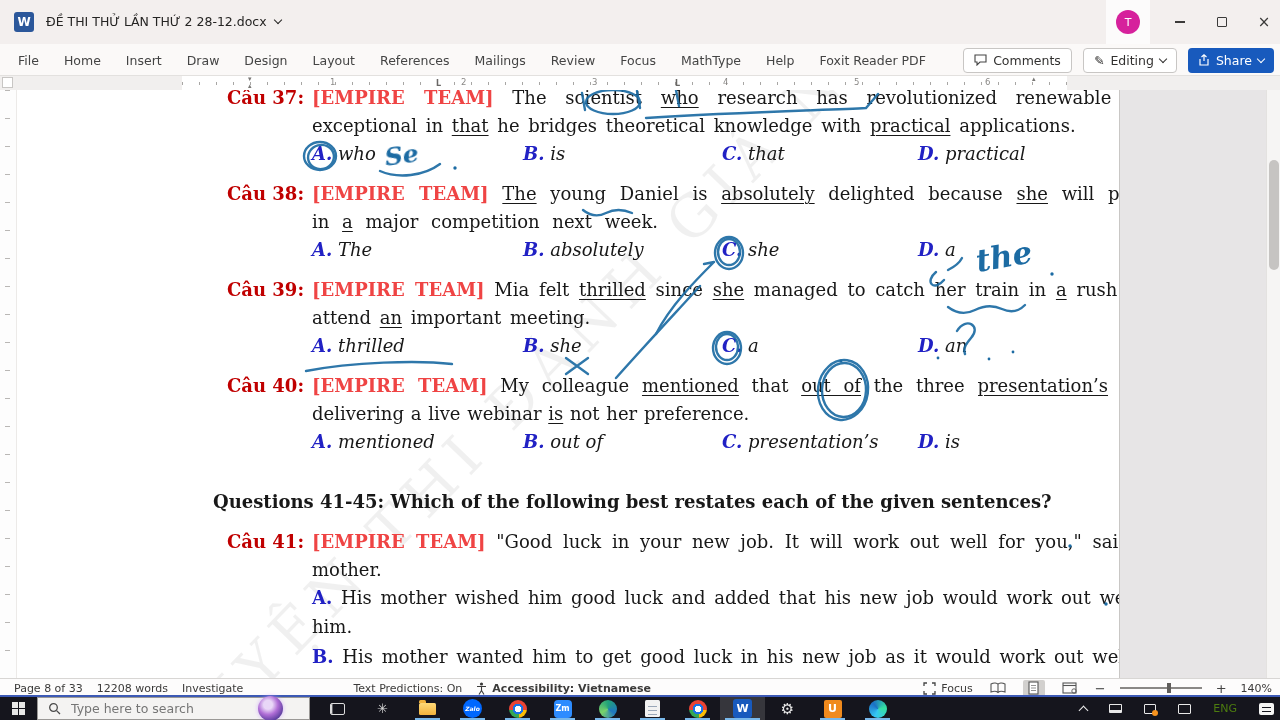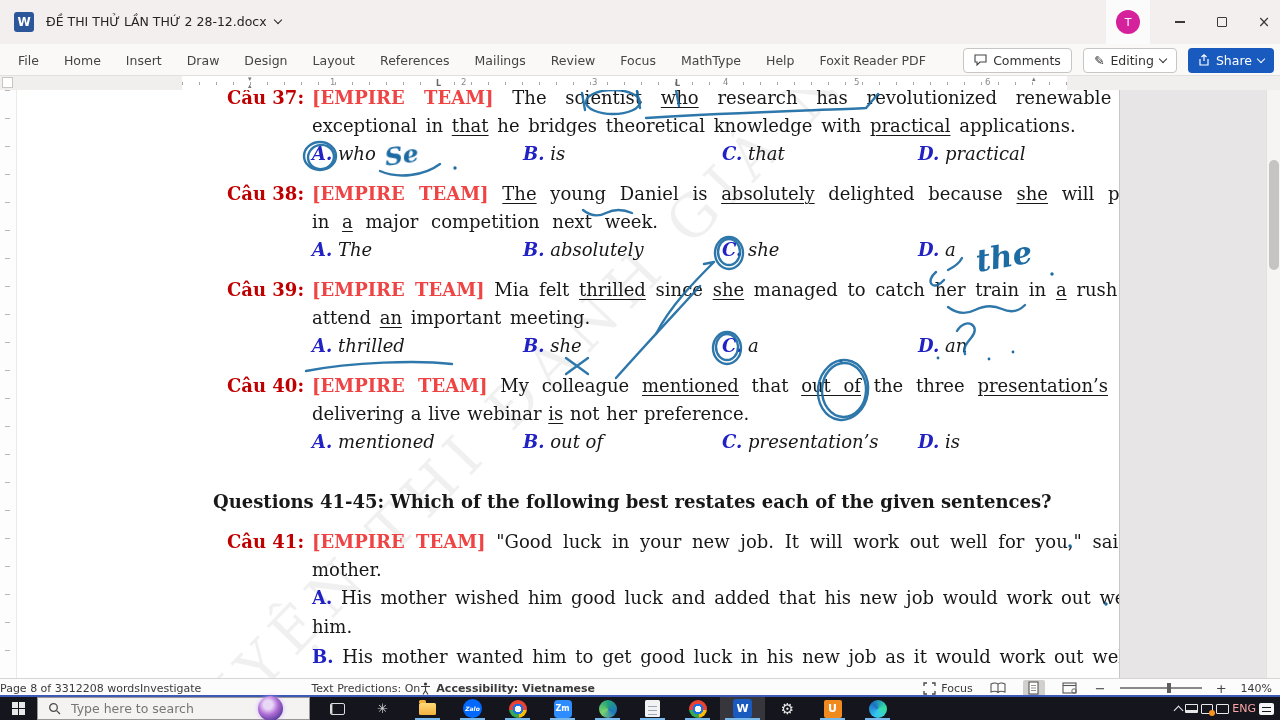--- a/index.html
+++ b/index.html
@@ -63,21 +63,21 @@
   .optrow{position:absolute;width:770px;height:26px;}
   .opt{position:absolute;white-space:nowrap;font-style:italic;}
   .ol{font-weight:bold;color:#2121c4;}
   .secheader{position:absolute;font-weight:bold;white-space:nowrap;}
 
   svg.pen{position:absolute;left:0;top:0;width:1120px;height:588px;pointer-events:none;}
 
   
   .statusbar{position:absolute;left:0;top:678px;width:1280px;height:19px;background:#fdfcfc;border-top:1px solid #d8d6d4;
     font-size:11px;color:#3b3a39;display:flex;align-items:center;}
-  .sb-item{white-space:nowrap;}
+  .sb-item{margin-left:14px;white-space:nowrap;}
   .sb-right{position:absolute;right:8px;display:flex;align-items:center;gap:14px;}
   .viewico{width:22px;height:17px;display:flex;align-items:center;justify-content:center;border-radius:2px;}
   .viewico.sel{background:#d2d0ce;}
   .slider-track{width:82px;height:2px;background:#8a8886;position:relative;}
   .slider-thumb{position:absolute;left:58%;top:-4px;width:4px;height:10px;background:#605e5c;}
   .zoomsign{font-size:13px;color:#444;}
 
   
   .accentline{position:absolute;left:0;top:695px;width:1280px;height:2px;background:#3c59b5;}
   .taskbar{position:absolute;left:0;top:697px;width:1280px;height:23px;background:#15151d;display:flex;align-items:flex-end;}
@@ -104,21 +104,21 @@
     background:radial-gradient(circle at center,#fff 0 3.5px,#1a73e8 3.5px 5.5px,transparent 5.5px),
     conic-gradient(#ea4335 0 100deg,#fbbc05 100deg 170deg,#34a853 170deg 260deg,#ea4335 260deg 360deg);}
   .k-zm{width:18px;height:18px;border-radius:4px;background:#2d8cff;font-size:8px;}
   .k-teal{width:18px;height:18px;border-radius:50%;background:conic-gradient(#21a179,#1f76c0,#7ad36a,#21a179);}
   .k-note{width:15px;height:17px;background:#f2f2f2;border-radius:1.5px;
     background-image:repeating-linear-gradient(to bottom,transparent 0 3px,#9aa7b8 3px 4px);background-size:9px 12px;background-position:3px 3px;background-repeat:no-repeat;}
   .k-word{width:19px;height:19px;border-radius:3px;background:#185abd;font-size:11px;}
   .k-gear{color:#e8e8e8;font-size:15px;}
   .k-unikey{width:18px;height:18px;background:#f08a1d;border-radius:2px;font-size:11px;}
   .k-edge{width:18px;height:18px;border-radius:50%;background:conic-gradient(from 200deg,#35c6f4,#1b6fc4,#35e0a1,#35c6f4);}
-  .tray{position:absolute;right:6px;top:0;height:23px;display:flex;align-items:center;gap:3px;color:#fca5a5;}
+  .tray{position:absolute;right:6px;top:0;height:23px;display:flex;align-items:center;gap:22px;color:#4d7c0f;}
   .t-chev{width:7px;height:7px;border-right:1.6px solid #eee;border-bottom:1.6px solid #eee;transform:rotate(-135deg);margin-top:3px;}
   .t-laptop{width:13px;height:9px;border:1.2px solid #e8e8e8;border-bottom:3.2px solid #e8e8e8;border-radius:1px;}
   .t-badge{width:12px;height:10px;border:1.2px solid #e8e8e8;border-radius:1px;position:relative;}
   .t-badge:after{content:'';position:absolute;right:-3px;bottom:-3px;width:6px;height:6px;border-radius:50%;background:#f7931e;}
   .t-mon{width:13px;height:10px;border:1.2px solid #e8e8e8;border-radius:1px;}
   .t-lang{font-size:11px;}
   .t-notif{width:15px;height:12px;background:#f5f5f5;border-radius:2px;
     background-image:repeating-linear-gradient(to bottom,transparent 0 2.5px,#15151d 2.5px 3.5px);background-size:9px 7px;background-position:3px 2.5px;background-repeat:no-repeat;}
 </style>
 </head>

